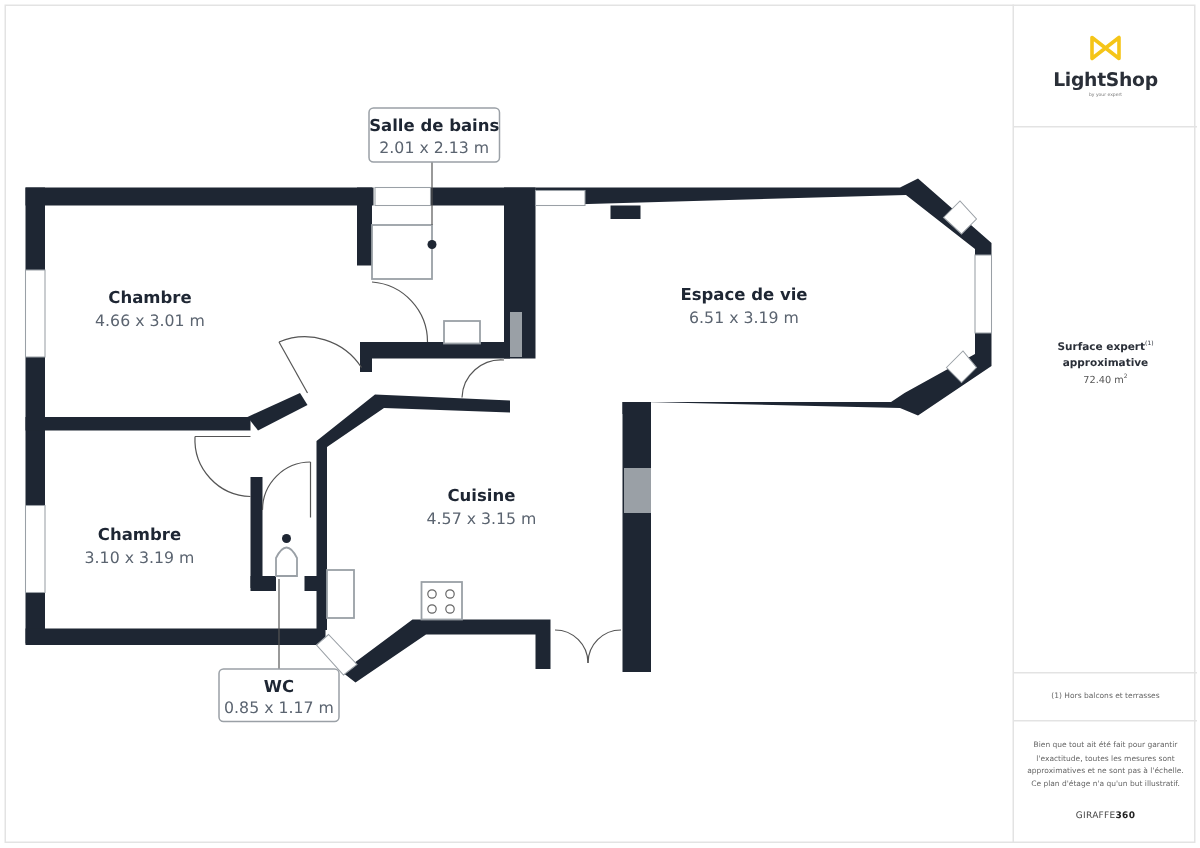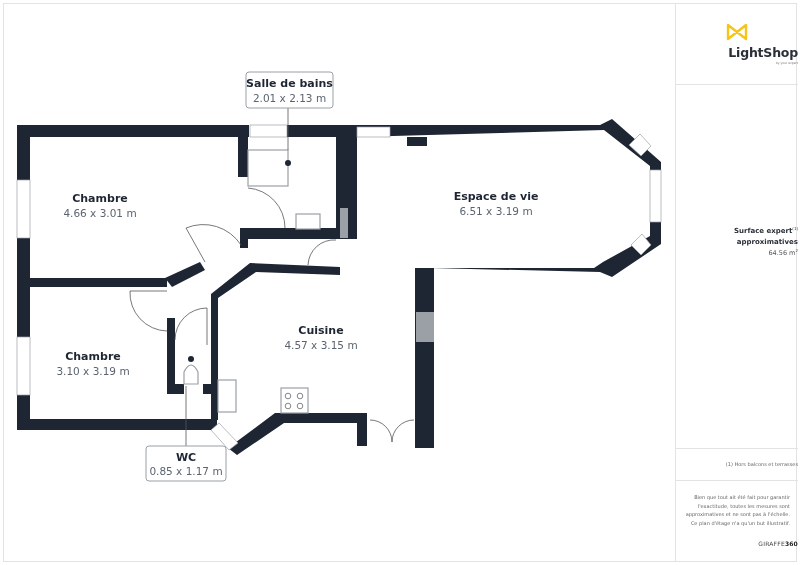--- a/index.html
+++ b/index.html
@@ -1,21 +1,21 @@
 <!DOCTYPE html>
 <html><head>
 <meta charset="utf-8">
 <style>
   * { box-sizing: border-box; margin: 0; padding: 0; }
   html, body { width: 800px; height: 565px; background: #ffffff; overflow: hidden; }
   body { font-family: "DejaVu Sans", "Liberation Sans", sans-serif; color: #1e2633; position: relative; }
   .frame { position: absolute; left: 3px; top: 3px; width: 794px; height: 559px; border: 1px solid #e3e3e3; }
   .plan { position: absolute; left: 0; top: 0; width: 675px; height: 565px; }
   .sidebar { position: absolute; left: 675px; top: 3px; width: 122px; height: 559px; border-left: 1px solid #e3e3e3; }
-  .sb-sec { position: absolute; left: 0; width: 122px; border-bottom: 1px solid #e3e3e3; text-align: right; }
+  .sb-sec { position: absolute; left: 0; width: 122px; border-bottom: 1px solid #e3e3e3; text-align: center; }
   .logo { top: 0; height: 82px; }
   .logo-mark { position: absolute; left: 50px; top: 20px; width: 22px; height: 18px; }
   .logo-text { position: absolute; left: 0; width: 122px; top: 42px; font-size: 12.5px; font-weight: bold; color: #2a2f38; letter-spacing: -0.2px; }
   .logo-sub { position: absolute; left: 0; width: 122px; top: 58px; font-size: 3px; color: #777; }
   .surface { top: 82px; height: 364px; }
   .surf-title { position: absolute; left: 0; width: 122px; top: 138px; font-size: 7px; font-weight: bold; line-height: 11px; color: #2a2f38; }
   .surf-title sup { font-size: 4px; font-weight: normal; }
   .surf-val { position: absolute; left: 0; width: 122px; top: 163px; font-size: 6.5px; color: #555; }
   .surf-val sup { font-size: 4px; }
   .note { top: 446px; height: 32px; }
@@ -140,24 +140,24 @@
   <div class="sb-sec logo">
     <svg class="logo-mark" viewBox="0 0 22 18">
       <path d="M2,2 L11,9 L20,2 L20,16 L11,9 L2,16 Z" fill="none" stroke="#f5c518" stroke-width="2.4" stroke-linejoin="round"></path>
     </svg>
     <div class="logo-text">LightShop</div>
     <div class="logo-sub">by your expert</div>
   </div>
   <div class="sb-sec surface">
     <div class="surf-title">
       <span>Surface expert</span><sup>(1)</sup><br>
-      <span>approximatives</span>
+      <span>approximative</span>
     </div>
     <div class="surf-val">
-      <span>64.56 m</span><sup>2</sup>
+      <span>72.40 m</span><sup>2</sup>
     </div>
   </div>
   <div class="sb-sec note">
     <div class="note-text">(1) Hors balcons et terrasses</div>
   </div>
   <div class="sb-sec disclaimer">
     <div class="disc-text">Bien que tout ait été fait pour garantir l'exactitude, toutes les mesures sont approximatives et ne sont pas à l'échelle. Ce plan d'étage n'a qu'un but illustratif.</div>
     <div class="brand"><span>GIRAFFE</span><b>360</b></div>
   </div>
 </div>

